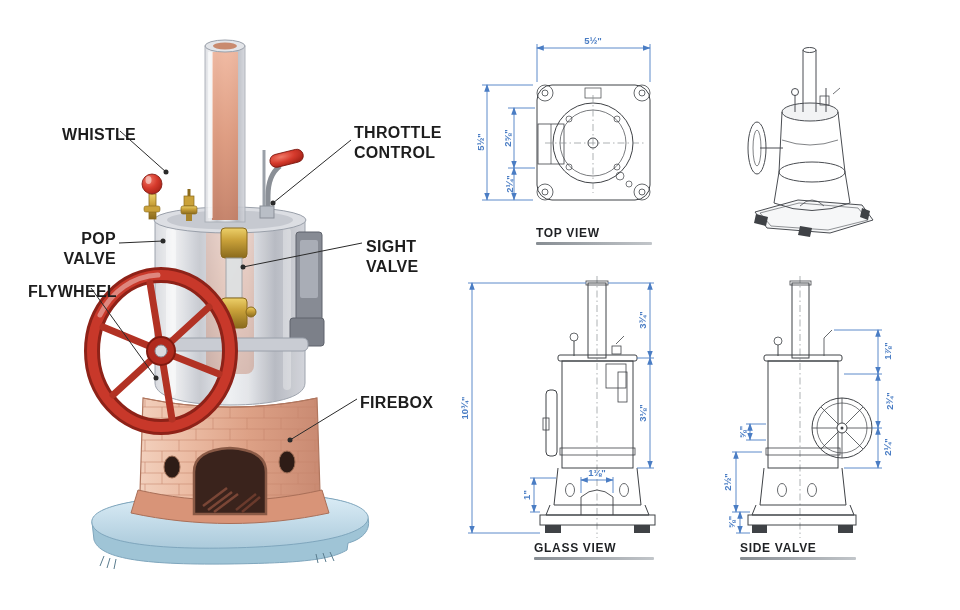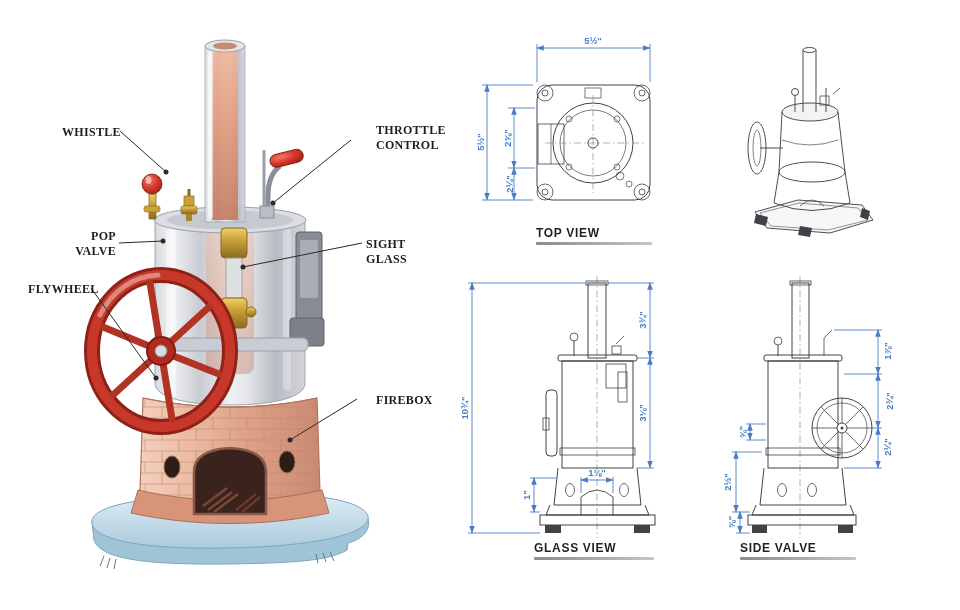--- a/index.html
+++ b/index.html
@@ -1,20 +1,20 @@
 <!DOCTYPE html>
 <html><head>
 <meta charset="utf-8">
 <style>
   * { margin:0; padding:0; box-sizing:border-box; }
   html,body { width:960px; height:610px; }
   body { background:#ffffff; font-family:"Liberation Sans", sans-serif; position:relative; overflow:hidden; }
   .stage { position:absolute; left:0; top:0; width:960px; height:610px; }
   svg.art { position:absolute; left:0; top:0; display:block; }
-  .callout { position:absolute; font-size:12px; font-weight:bold; color:#1d1d1d; letter-spacing:.3px; line-height:1.25;font-family:Liberation Serif, serif; }
+  .callout { position:absolute; font-size:16px; font-weight:bold; color:#1d1d1d; letter-spacing:.3px; line-height:1.25; }
   .view-title { position:absolute; font-size:12px; font-weight:bold; color:#1f2124; letter-spacing:.7px; white-space:nowrap; }
   .title-bar { position:absolute; height:3px; background:linear-gradient(90deg,#878d93,#c2c6ca); border-radius:1px; }
   .dim { position:absolute; font-size:9.5px; font-weight:bold; color:#4a7dc4; white-space:nowrap;
          transform:translate(-50%,-50%); }
   .dim.rot { transform:translate(-50%,-50%) rotate(-90deg); }
 </style>
 </head>
 <body>
 
 <div class="stage">
@@ -324,25 +324,25 @@
     <line x1="750" y1="424" x2="750" y2="440" marker-start="url(#arrS)" marker-end="url(#arrE)"></line>
     <line x1="762" y1="452" x2="732" y2="452"></line>
         <line x1="750" y1="512" x2="732" y2="512"></line>
     <line x1="736" y1="452" x2="736" y2="512" marker-start="url(#arrS)" marker-end="url(#arrE)"></line>
     <line x1="750" y1="533" x2="736" y2="533"></line>
     <line x1="740" y1="512" x2="740" y2="533" marker-start="url(#arrS)" marker-end="url(#arrE)"></line>
   </g>
 </svg>
 
 <div class="callout" style="left:62px; top:125px; width:56px; text-align:right;">WHISTLE</div>
-<div class="callout" style="left:354px; top:123px; width:60px; text-align:left;margin-left:22px;">THROTTLE CONTROL</div>
+<div class="callout" style="left:354px; top:123px; width:60px; text-align:left;">THROTTLE CONTROL</div>
 <div class="callout" style="left:52px; top:229px; width:64px; text-align:right;">POP VALVE</div>
-<div class="callout" style="left:366px; top:237px; width:72px; text-align:left;">SIGHT GLASS</div>
+<div class="callout" style="left:366px; top:237px; width:72px; text-align:left;">SIGHT VALVE</div>
 <div class="callout" style="left:28px; top:282px; width:62px; text-align:left;">FLYWHEEL</div>
-<div class="callout" style="left:360px; top:393px; width:52px; text-align:left;margin-left:16px;">FIREBOX</div>
+<div class="callout" style="left:360px; top:393px; width:52px; text-align:left;">FIREBOX</div>
 
 <div class="view-title" style="left:536px; top:226px;">TOP VIEW</div>
 <div class="title-bar" style="left:536px; top:242px; width:116px;"></div>
 
 <div class="view-title" style="left:534px; top:541px;">GLASS VIEW</div>
 <div class="title-bar" style="left:534px; top:557px; width:120px;"></div>
 
 <div class="view-title" style="left:740px; top:541px;">SIDE VALVE</div>
 <div class="title-bar" style="left:740px; top:557px; width:116px;"></div>
 

